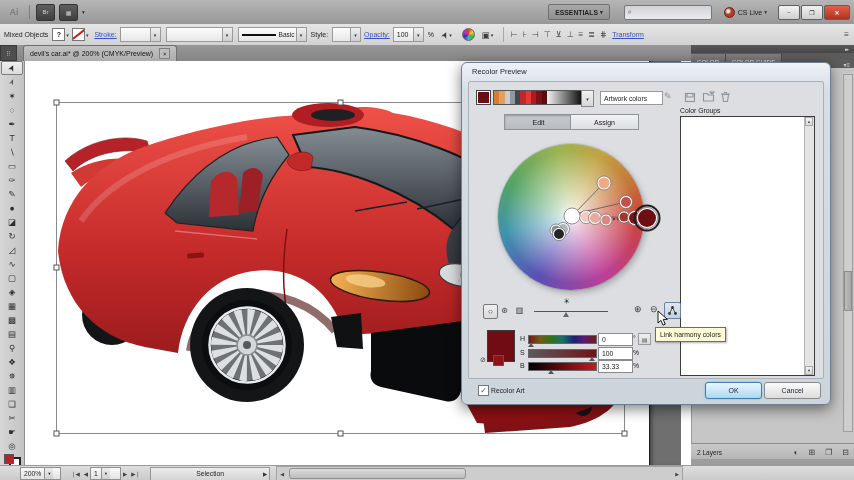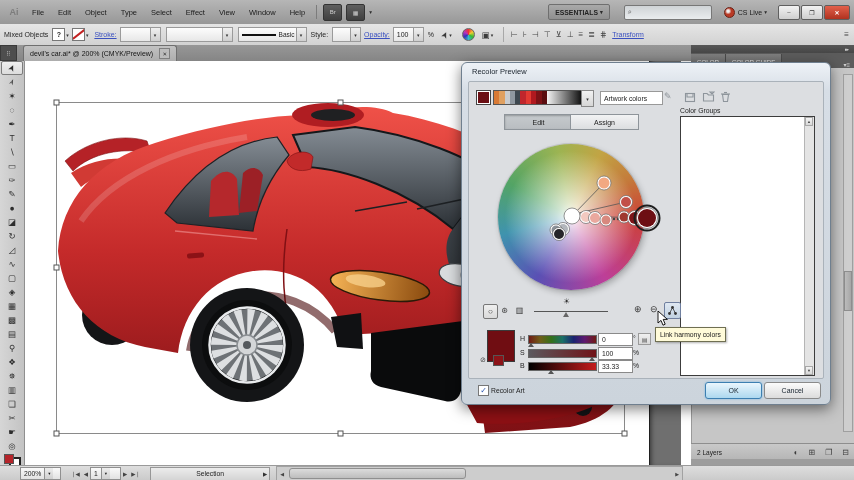--- a/index.html
+++ b/index.html
@@ -194,31 +194,20 @@
     display:flex;align-items:center;font-size:6.8px;color:#1c1c1c;z-index:90;box-shadow:1px 1px 2px rgba(0,0,0,.3);}
   #cursor{position:absolute;left:657px;top:311px;z-index:99;}
 </style>
 </head>
 <body>
 
 <div id="app">
 
   <div id="menu-bar" class="abs">
     <div id="app-logo">Ai</div>
-    <div id="menus" style="display:flex;">
-        <span class="menu-item">File</span>
-        <span class="menu-item">Edit</span>
-        <span class="menu-item">Object</span>
-        <span class="menu-item">Type</span>
-        <span class="menu-item">Select</span>
-        <span class="menu-item">Effect</span>
-        <span class="menu-item">View</span>
-        <span class="menu-item">Window</span>
-        <span class="menu-item">Help</span>
-      </div>
     <div class="mb-sep"></div>
     <div class="mb-appicon">Br</div>
     <div class="mb-appicon">▦</div>
     <span class="mb-dd">▾</span>
     <div id="workspace-btn">
       <span>ESSENTIALS</span>
       <span class="mb-dd">▾</span>
     </div>
     <div id="search-box">
       <span>⌕</span>

